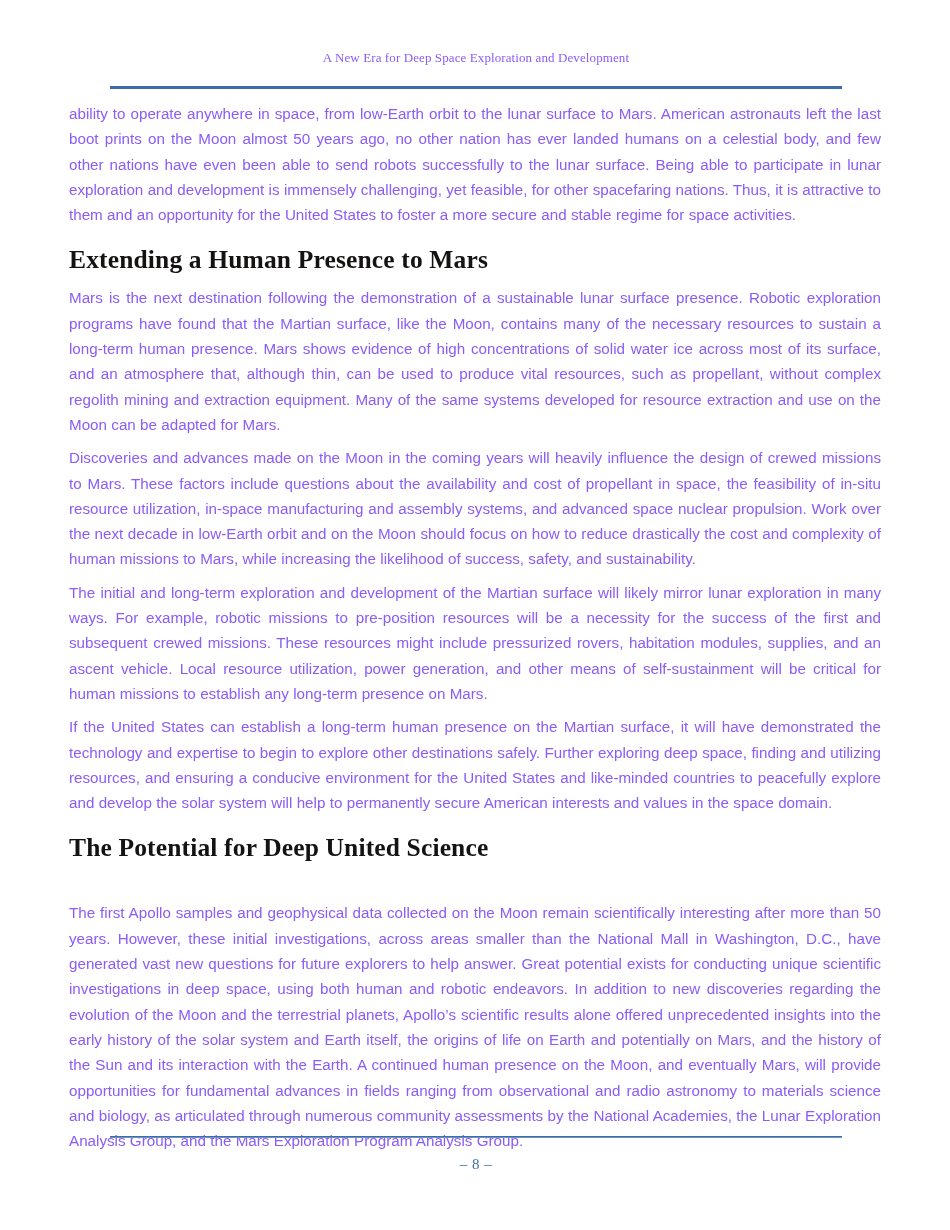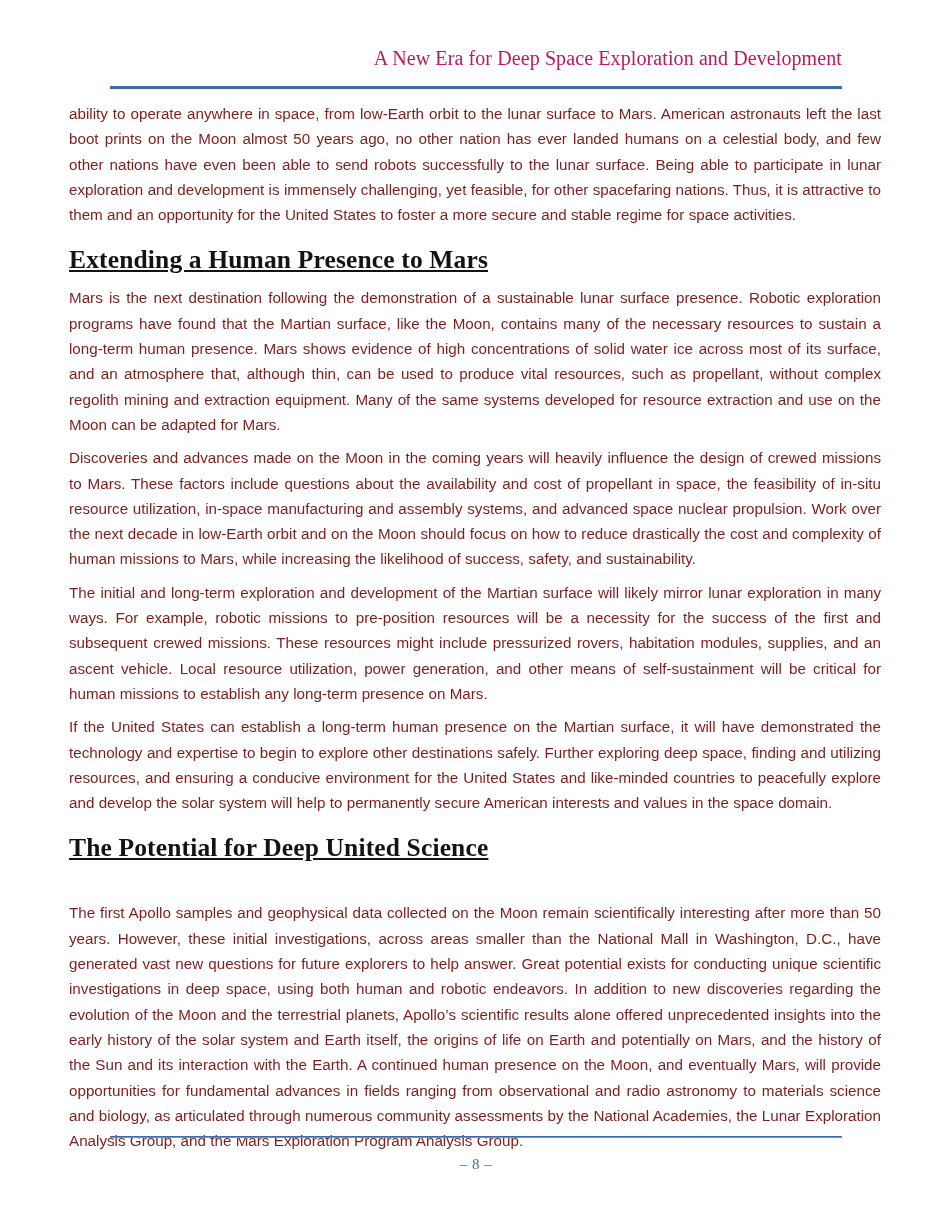--- a/index.html
+++ b/index.html
@@ -19,24 +19,24 @@
 
   
   .header {
     position: absolute;
     top: 46px;
     left: 110px;
     width: 732px;
   }
   .header-title {
     font-family: "Liberation Serif", serif;
-    font-size: 20px;
+    font-size: 13px;
     line-height: 24px;
-    color: #be185d;
-    text-align: right;
+    color: #8b5cf6;
+    text-align: center;
     letter-spacing: 0.1px;
     white-space: nowrap;
   }
   .header-rule {
     position: absolute;
     top: 86px;
     left: 110px;
     width: 732px;
     height: 2.5px;
     background: #3d6da8;
@@ -48,41 +48,41 @@
     top: 101px;
     left: 69px;
     width: 812px;
   }
 
   p.para {
     margin: 0 0 8px 0;
     font-family: "Liberation Sans", sans-serif;
     font-size: 15.2px;
     line-height: 25.3px;
-    color: #7f1d1d;
+    color: #8b5cf6;
     text-align: justify;
     text-justify: inter-word;
     word-spacing: 0.1px;
     -webkit-hyphens: none;
     hyphens: none;
   }
   p.para:last-child { margin-bottom: 0; margin-top: 36px; }
 
   h2.section-heading {
     margin: 17px 0 9px 0;
     font-family: "Liberation Serif", serif;
     font-weight: bold;
     font-size: 25.5px;
     line-height: 32px;
     color: #141312;
     letter-spacing: 0.15px;
   }
 
   
-  .gap-before-heading { margin-top: 19px; text-decoration: underline; }
+  .gap-before-heading { margin-top: 19px; }
 
   
   .footer-rule {
     position: absolute;
     top: 1136px;
     left: 110px;
     width: 732px;
     height: 0;
     border-top: 1.3px solid #3d6da8;
     border-bottom: 1px solid #6d93c0;

